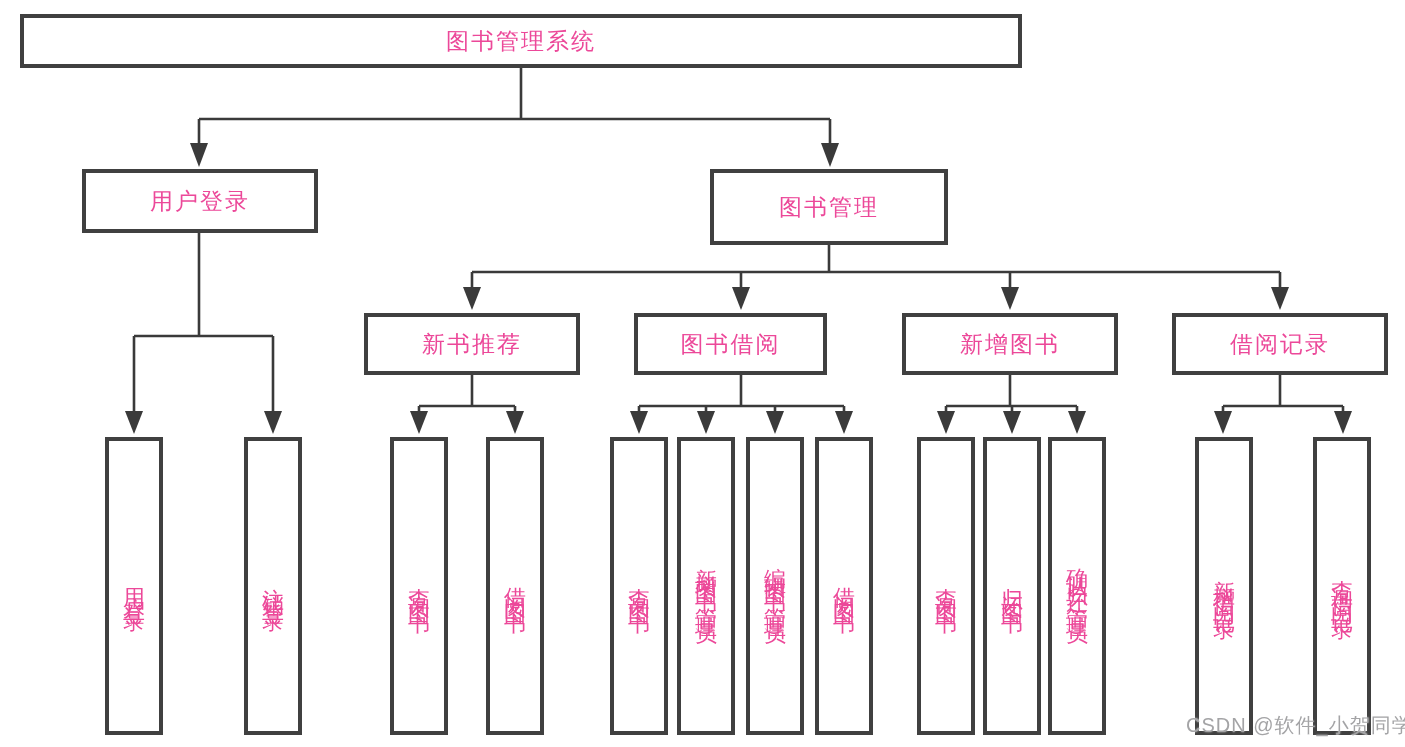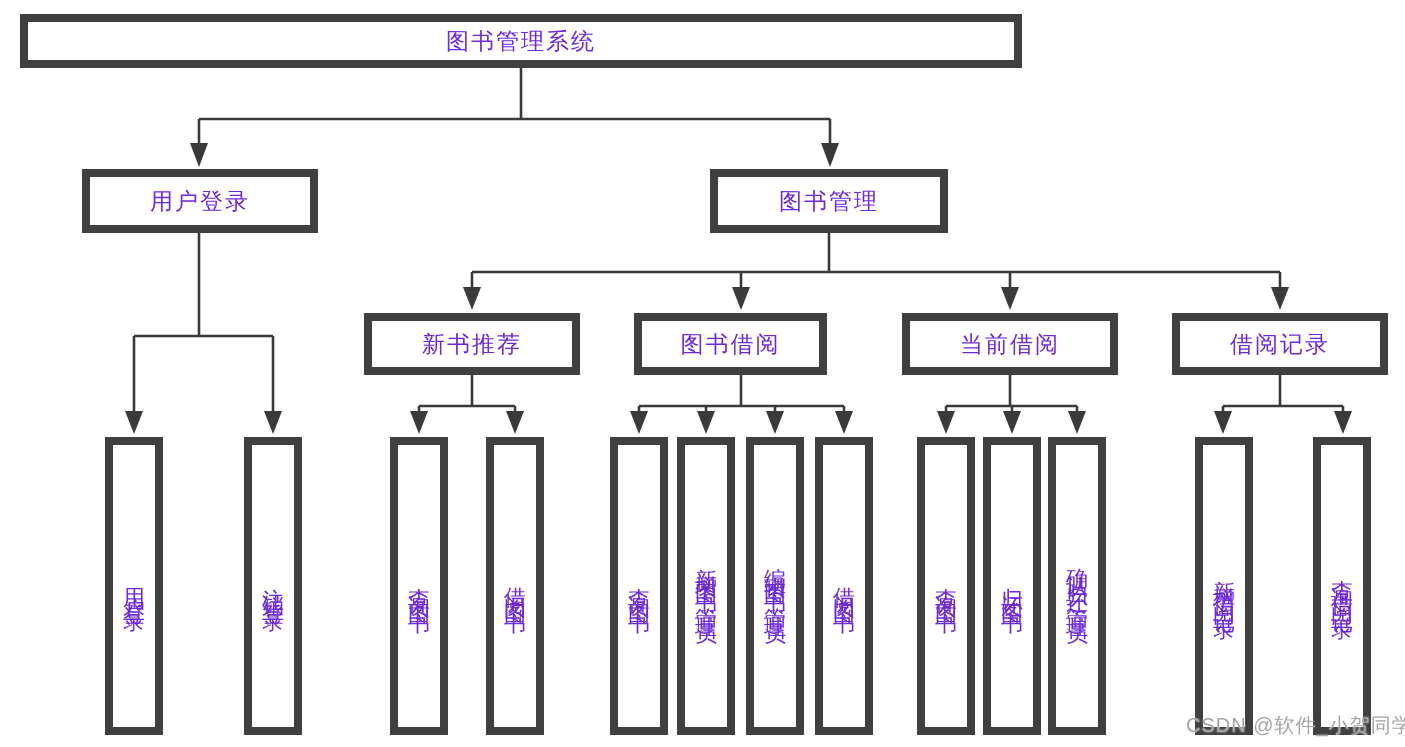--- a/index.html
+++ b/index.html
@@ -17,26 +17,26 @@
   }
   #connectors {
     position: absolute;
     left: 0; top: 0;
     width: 1405px; height: 747px;
     z-index: 1;
   }
   .node {
     position: absolute;
     box-sizing: border-box;
-    border: 8px solid #404040;
+    border: 4px solid #404040;
     background: #ffffff;
     display: flex;
     align-items: center;
     justify-content: center;
-    color: #6d28d9;
+    color: #ec4899;
     z-index: 2;
   }
   .node.h {
     font-size: 23px;
     letter-spacing: 2px;
   }
   .node.v {
     width: 58px;
     top: 437px;
     height: 298px;
@@ -56,21 +56,21 @@
     font-size: 20px;
     letter-spacing: 1px;
     color: #a4a4a6;
     text-shadow: 0 0 2px rgba(255,255,255,0.9);
     z-index: 3;
     white-space: nowrap;
   }
   
   #n-root  { left: 20px;  top: 14px;  width: 1002px; height: 54px; }
   #n-login { left: 82px;  top: 169px; width: 236px;  height: 64px; }
-  #n-mgmt  { left: 710px; top: 169px; width: 238px;  height: 64px; }
+  #n-mgmt  { left: 710px; top: 169px; width: 238px;  height: 76px; }
   #n-newrec { left: 364px;  top: 313px; width: 216px; height: 62px; text-align: center; }
   #n-borrow { left: 634px;  top: 313px; width: 193px; height: 62px; }
   #n-current{ left: 902px;  top: 313px; width: 216px; height: 62px; }
   #n-records{ left: 1172px; top: 313px; width: 216px; height: 62px; }
   #lf-user-login   { left: 105px;  }
   #lf-logout       { left: 244px;  }
   #lf-query-1      { left: 390px;  }
   #lf-borrow-1     { left: 486px;  }
   #lf-query-2      { left: 610px;  }
   #lf-add-book     { left: 677px;  }
@@ -138,21 +138,21 @@
     <span>图书管理</span>
   </div>
 
   <div id="n-newrec" class="node h">
     <span>新书推荐</span>
   </div>
   <div id="n-borrow" class="node h">
     <span>图书借阅</span>
   </div>
   <div id="n-current" class="node h">
-    <span>当前借阅</span>
+    <span>新增图书</span>
   </div>
   <div id="n-records" class="node h">
     <span>借阅记录</span>
   </div>
 
   <div id="lf-user-login" class="node v">
     <span class="vtext">用户登录</span>
   </div>
   <div id="lf-logout" class="node v">
     <span class="vtext">注销登录</span>

